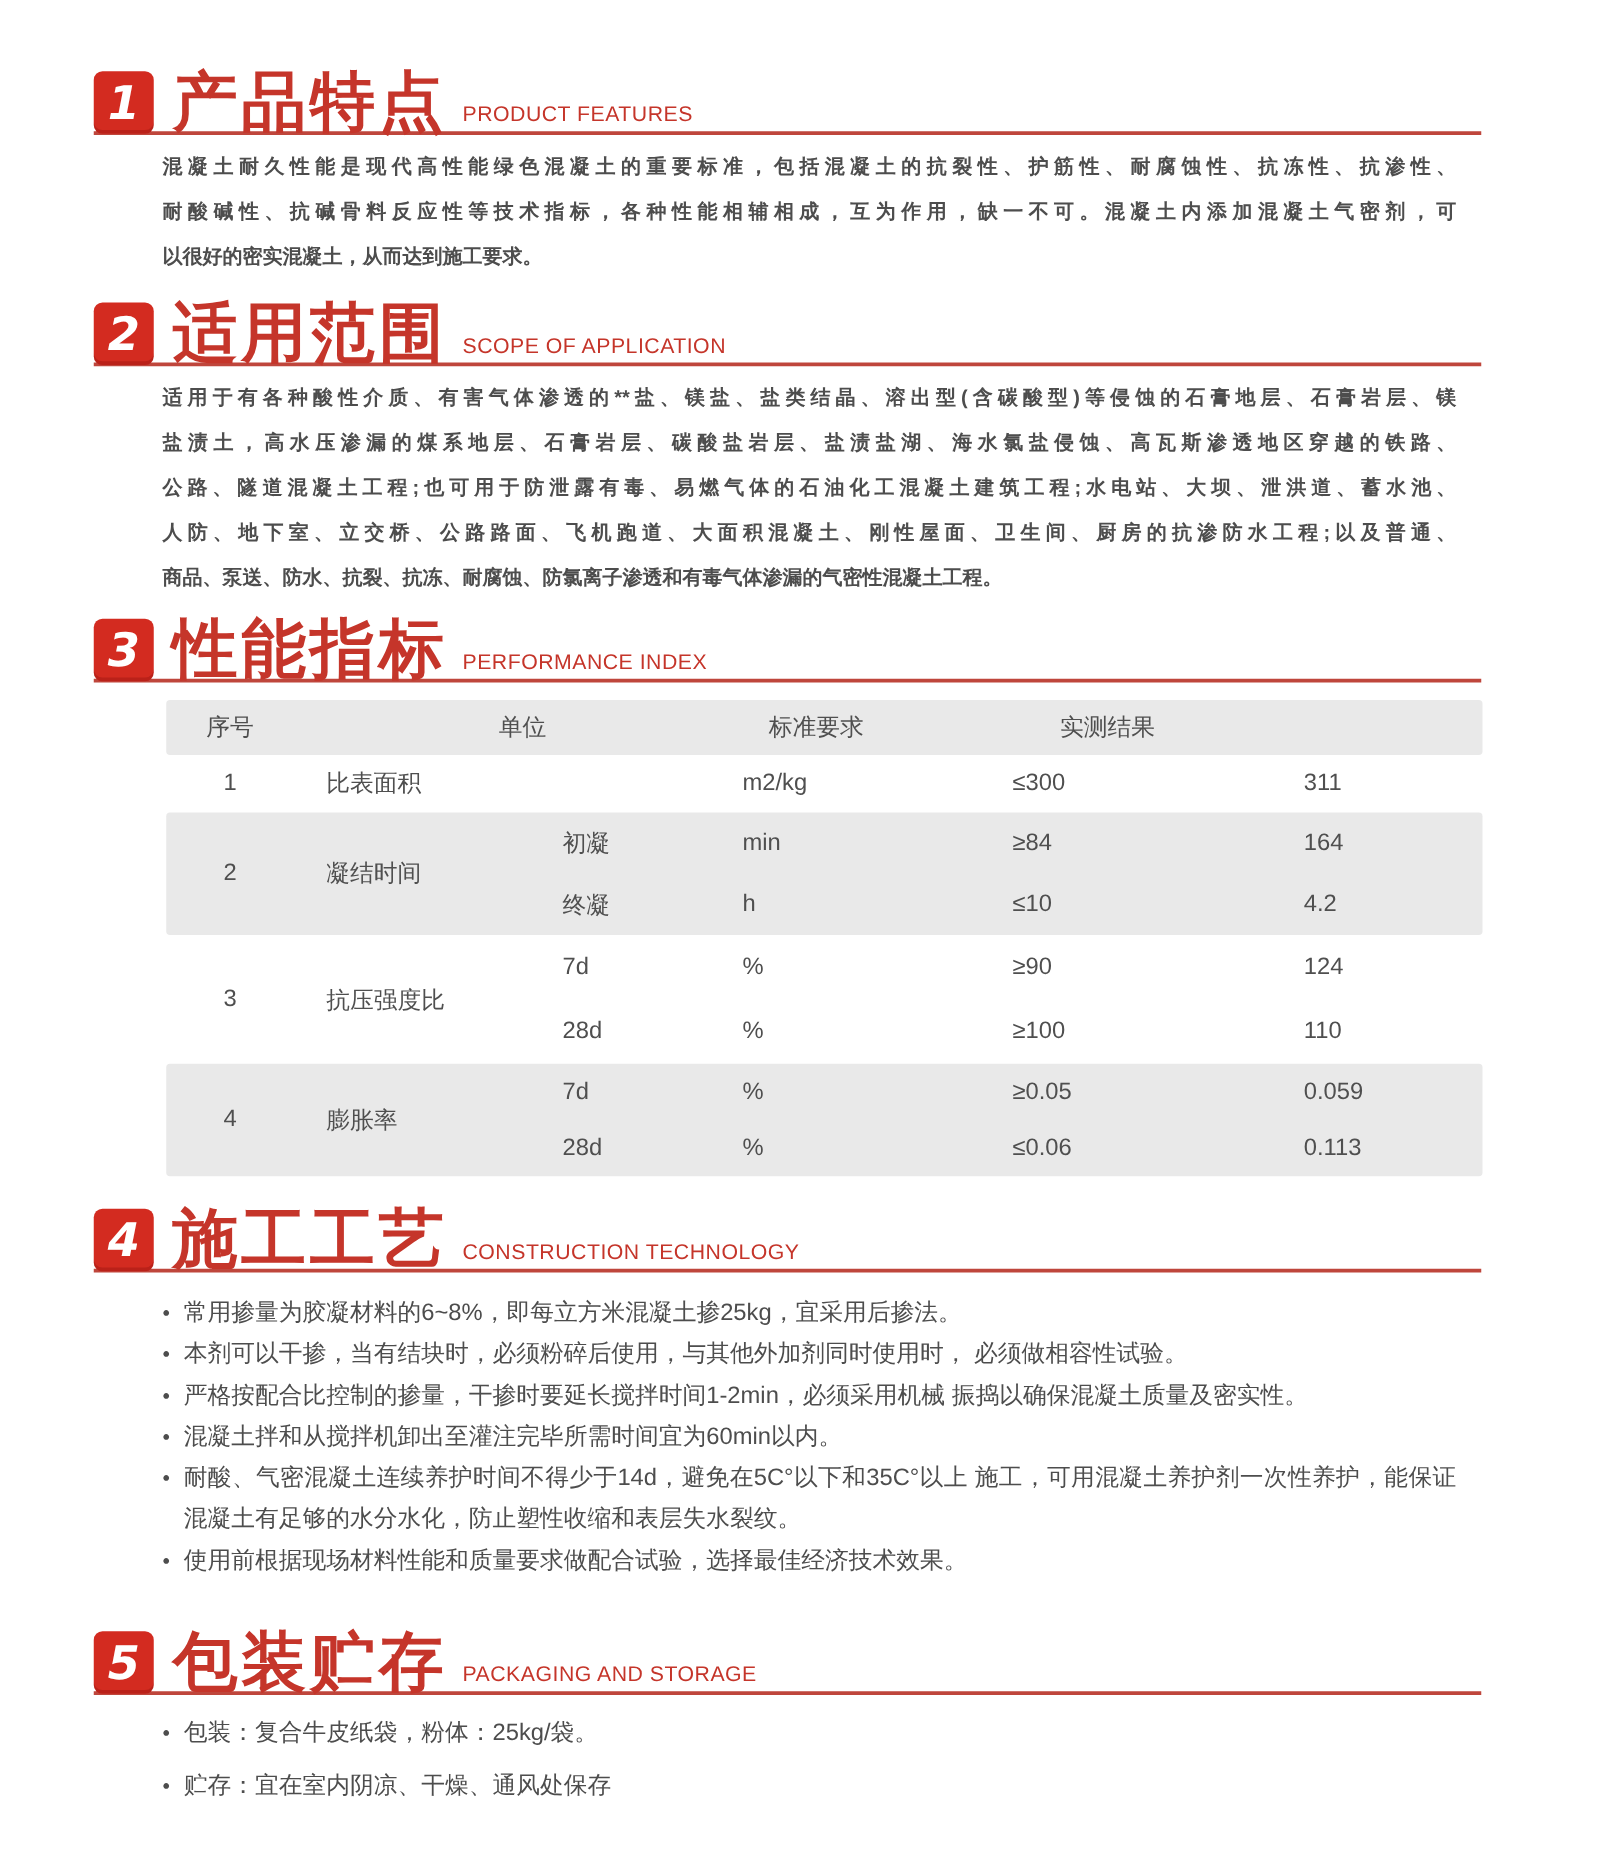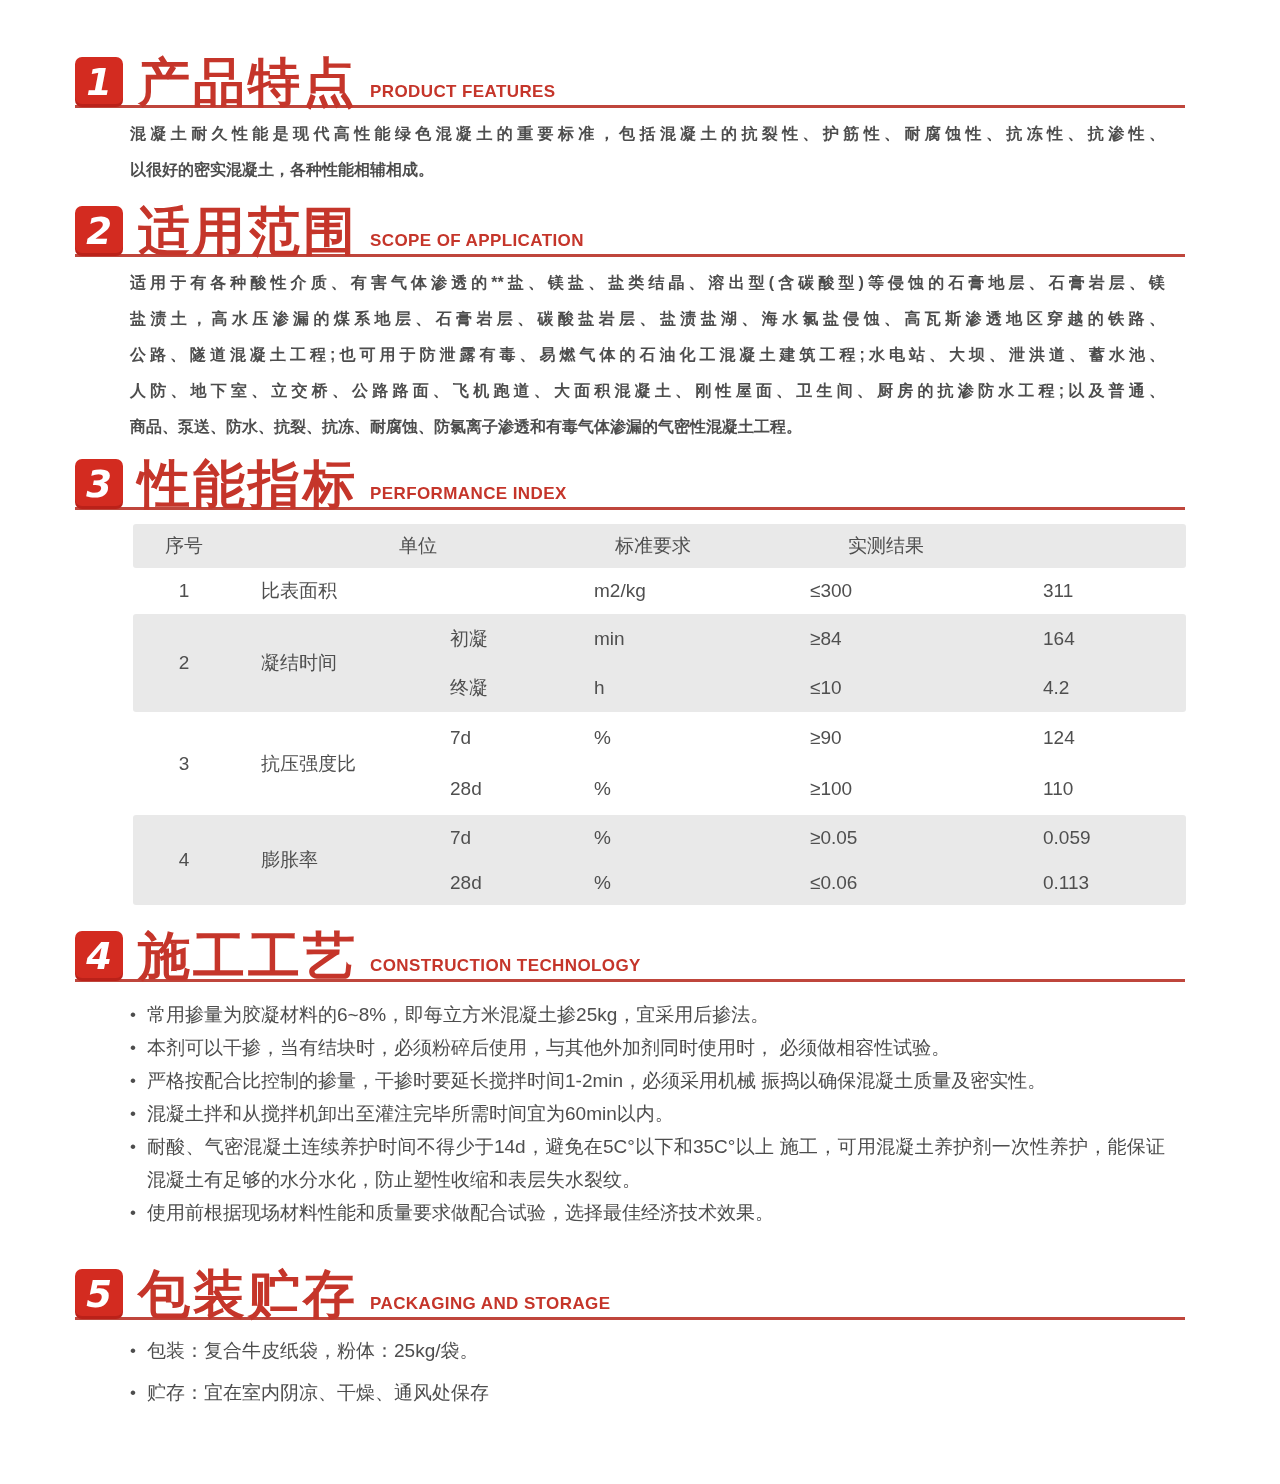--- a/index.html
+++ b/index.html
@@ -31,21 +31,21 @@
     font-style:italic;font-weight:bold;font-size:37px;
     margin-bottom:-2px;
     box-shadow:inset 0 -3px 0 rgba(100,0,0,.22);
     font-family:"DejaVu Sans",sans-serif;
   }
   .zh{
     font-size:52px;color:var(--title-red);font-weight:bold;
     margin:0 0 -3px 15px;line-height:1;letter-spacing:3px;
   }
   .en{
-    font-size:17px;color:var(--title-red);font-weight:bold;
+    font-size:17px;color:var(--title-red);font-weight:normal;
     margin:0 0 3px 12px;letter-spacing:.4px;white-space:nowrap;
   }
 
   
   .sec-body{margin-left:55px;margin-right:20px;}
   .para{margin-top:8px;}
   .pline{
     font-size:16px;line-height:36px;color:var(--text);margin:0;
     text-align:justify;text-align-last:justify;font-weight:bold;
   }
@@ -90,21 +90,22 @@
   <section class="sec sec-1">
     <header class="sec-head">
       <div class="badge">
         <span>1</span>
       </div>
       <h2 class="zh">产品特点</h2>
       <span class="en">PRODUCT FEATURES</span>
     </header>
     <div class="sec-body para">
       <p class="pline">混凝土耐久性能是现代高性能绿色混凝土的重要标准，包括混凝土的抗裂性、护筋性、耐腐蚀性、抗冻性、抗渗性、</p>
-      <p class="pline last">以很好的密实混凝土，各种性能相辅相成。</p>
+      <p class="pline">耐酸碱性、抗碱骨料反应性等技术指标，各种性能相辅相成，互为作用，缺一不可。混凝土内添加混凝土气密剂，可</p>
+      <p class="pline last">以很好的密实混凝土，从而达到施工要求。</p>
     </div>
   </section>
 
   <section class="sec sec-2">
     <header class="sec-head">
       <div class="badge">
         <span>2</span>
       </div>
       <h2 class="zh">适用范围</h2>
       <span class="en">SCOPE OF APPLICATION</span>

